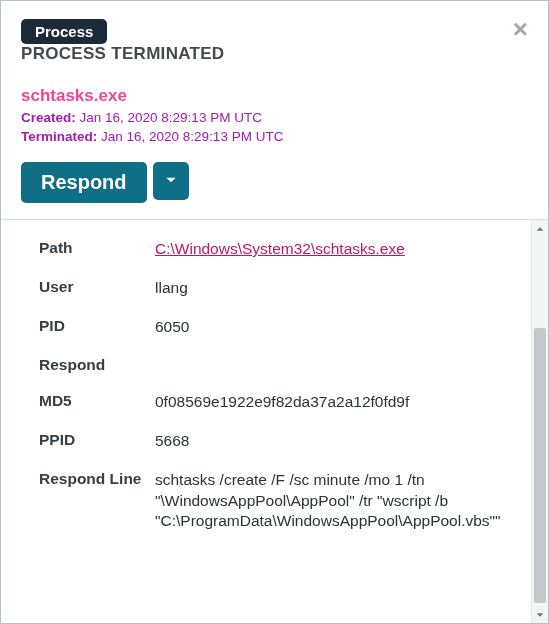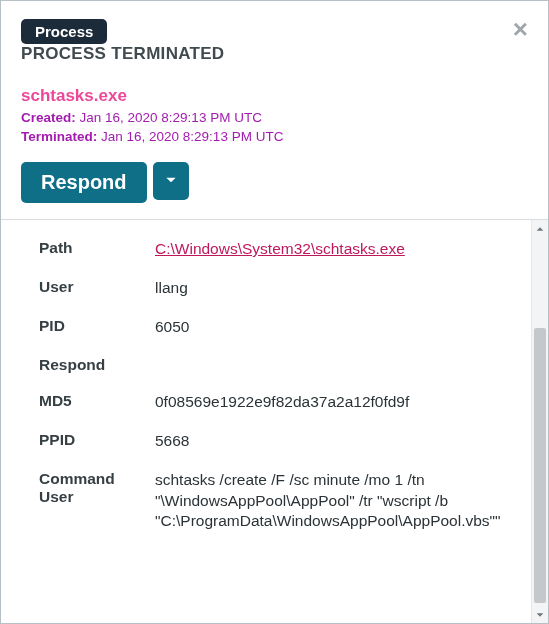--- a/index.html
+++ b/index.html
@@ -201,21 +201,21 @@
       <div class="detail-label">MD5</div>
       <div class="detail-value">0f08569e1922e9f82da37a2a12f0fd9f</div>
     </div>
 
     <div class="detail-row">
       <div class="detail-label">PPID</div>
       <div class="detail-value">5668</div>
     </div>
 
     <div class="detail-row">
-      <div class="detail-label">Command User</div>
+      <div class="detail-label">Respond Line</div>
       <div class="detail-value">schtasks /create /F /sc minute /mo 1 /tn "\WindowsAppPool\AppPool" /tr "wscript /b "C:\ProgramData\WindowsAppPool\AppPool.vbs""</div>
     </div>
 
   </div>
 
   <div class="scroll-track">
     <div class="scroll-arrow top">
       <svg width="10" height="10" viewBox="0 0 24 24">
           <path d="M4 16l8-8 8 8z"></path>
         </svg>

